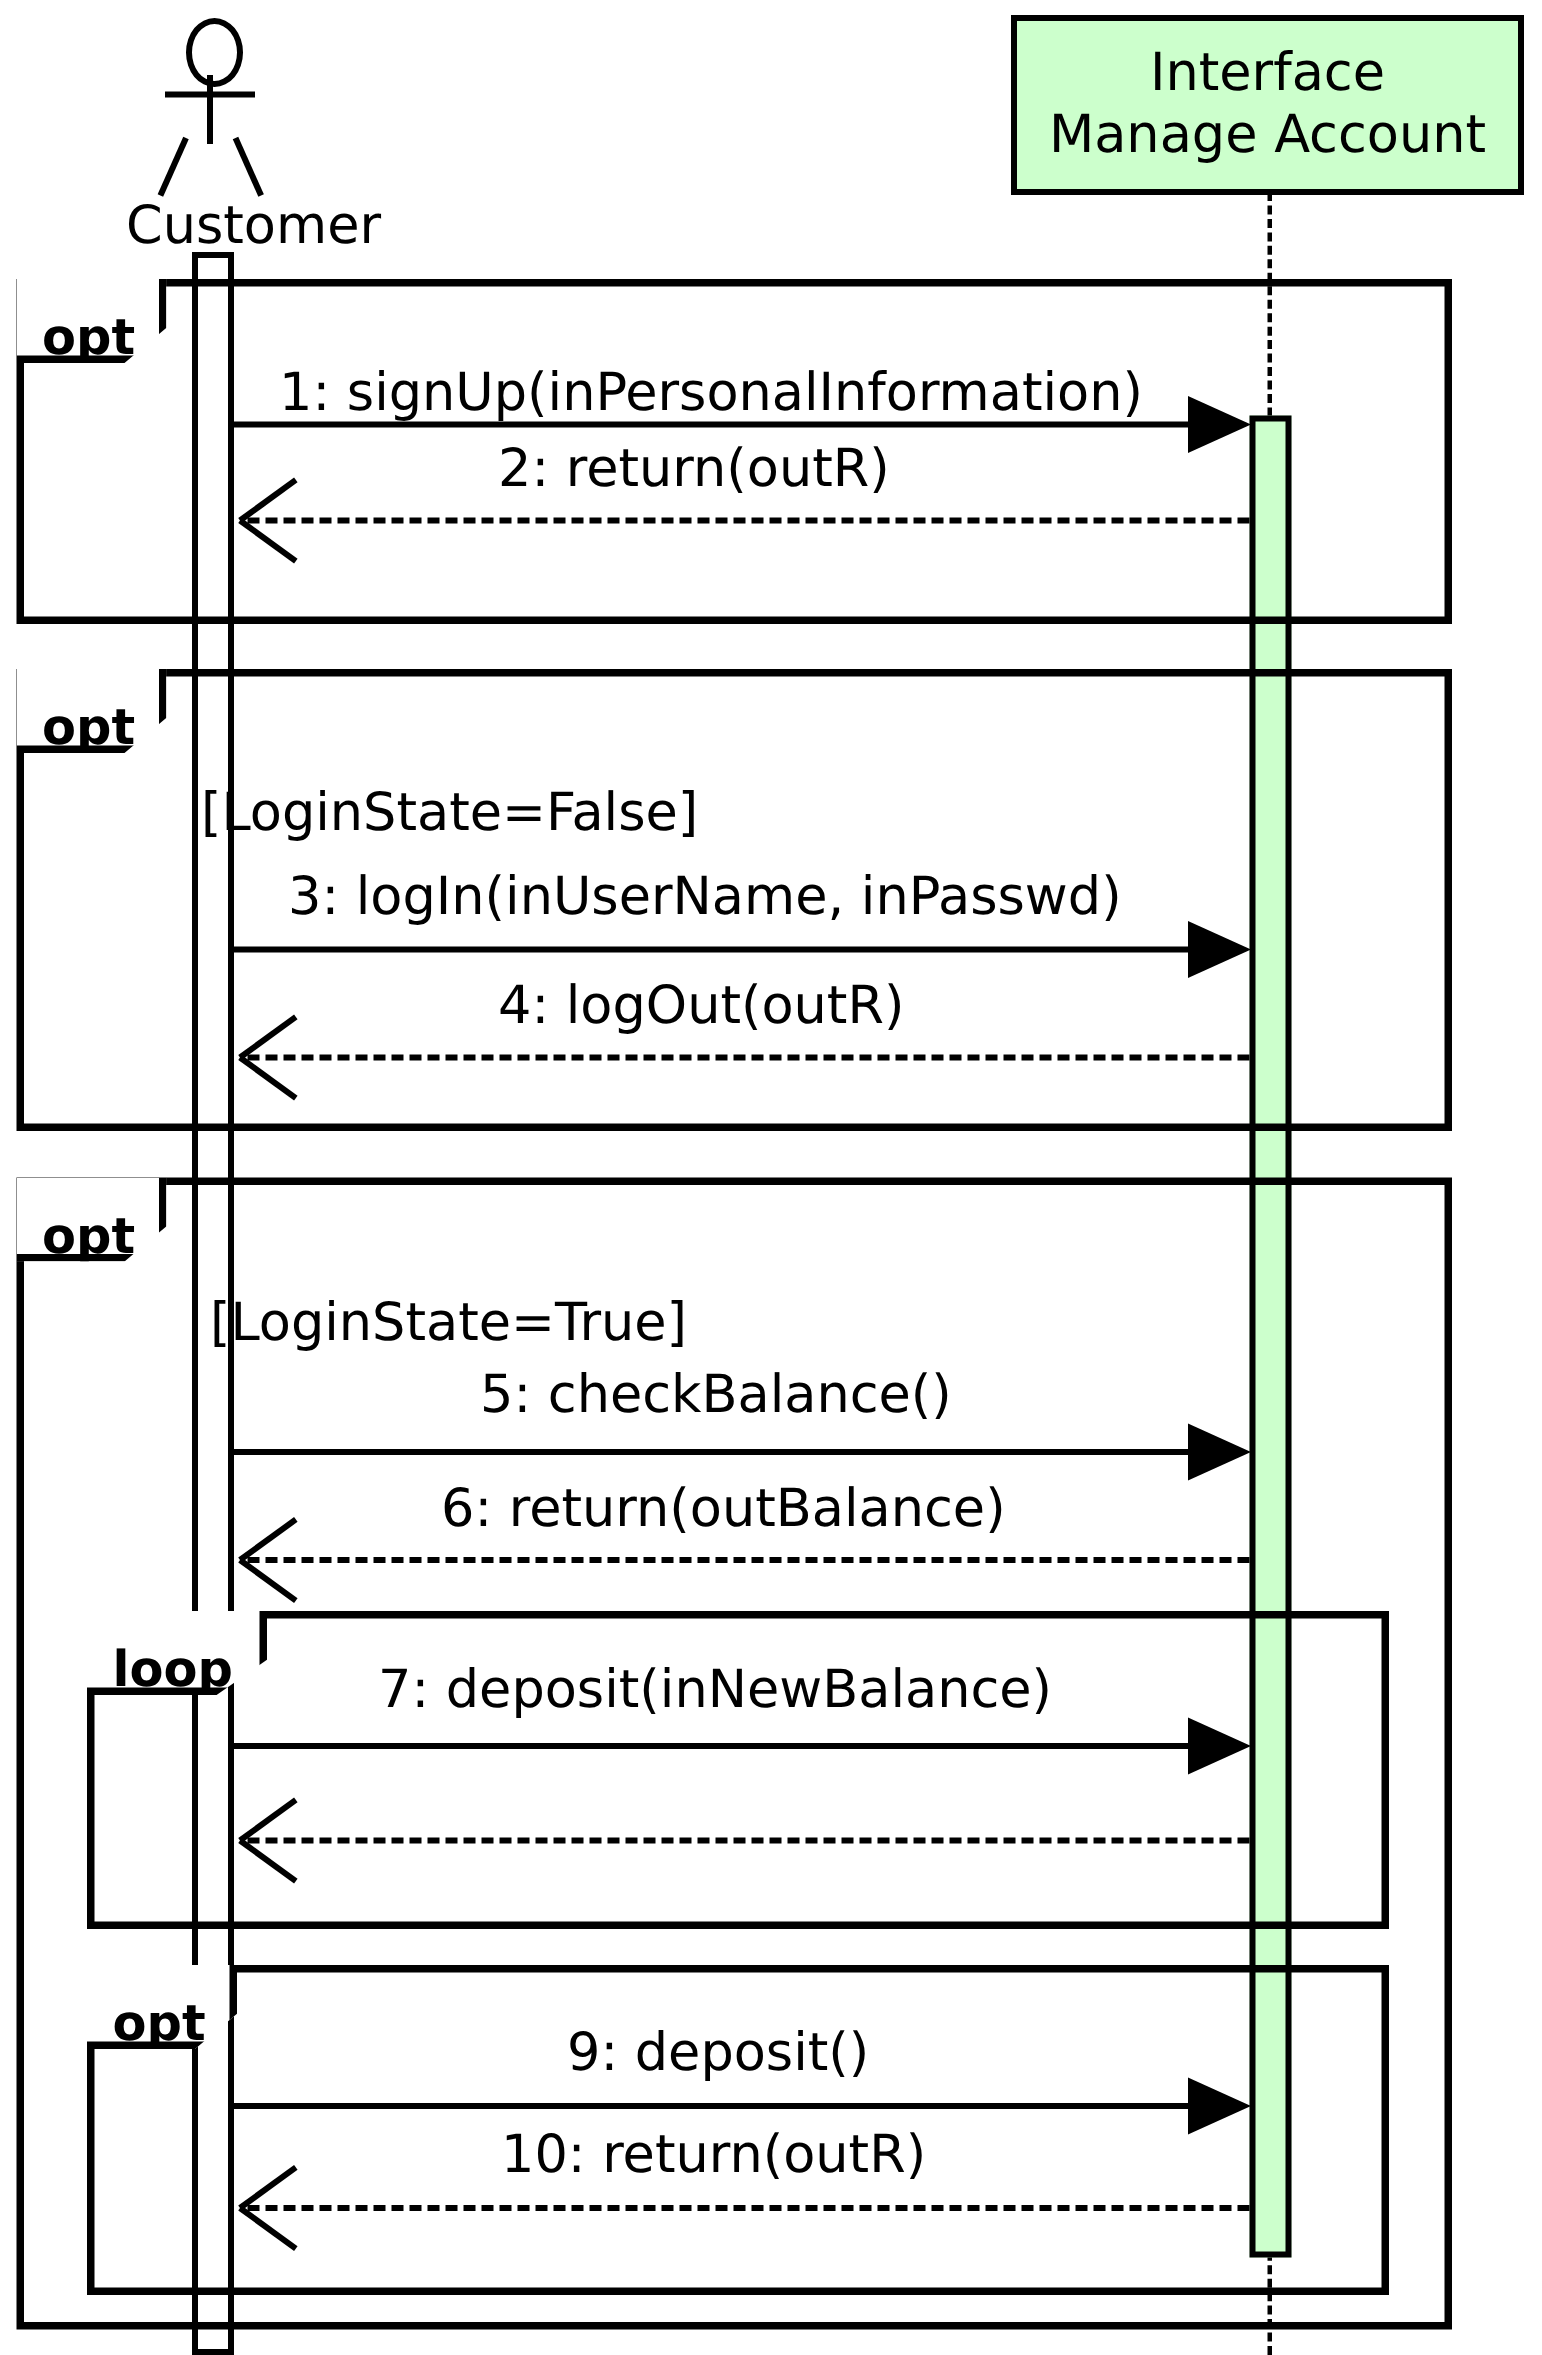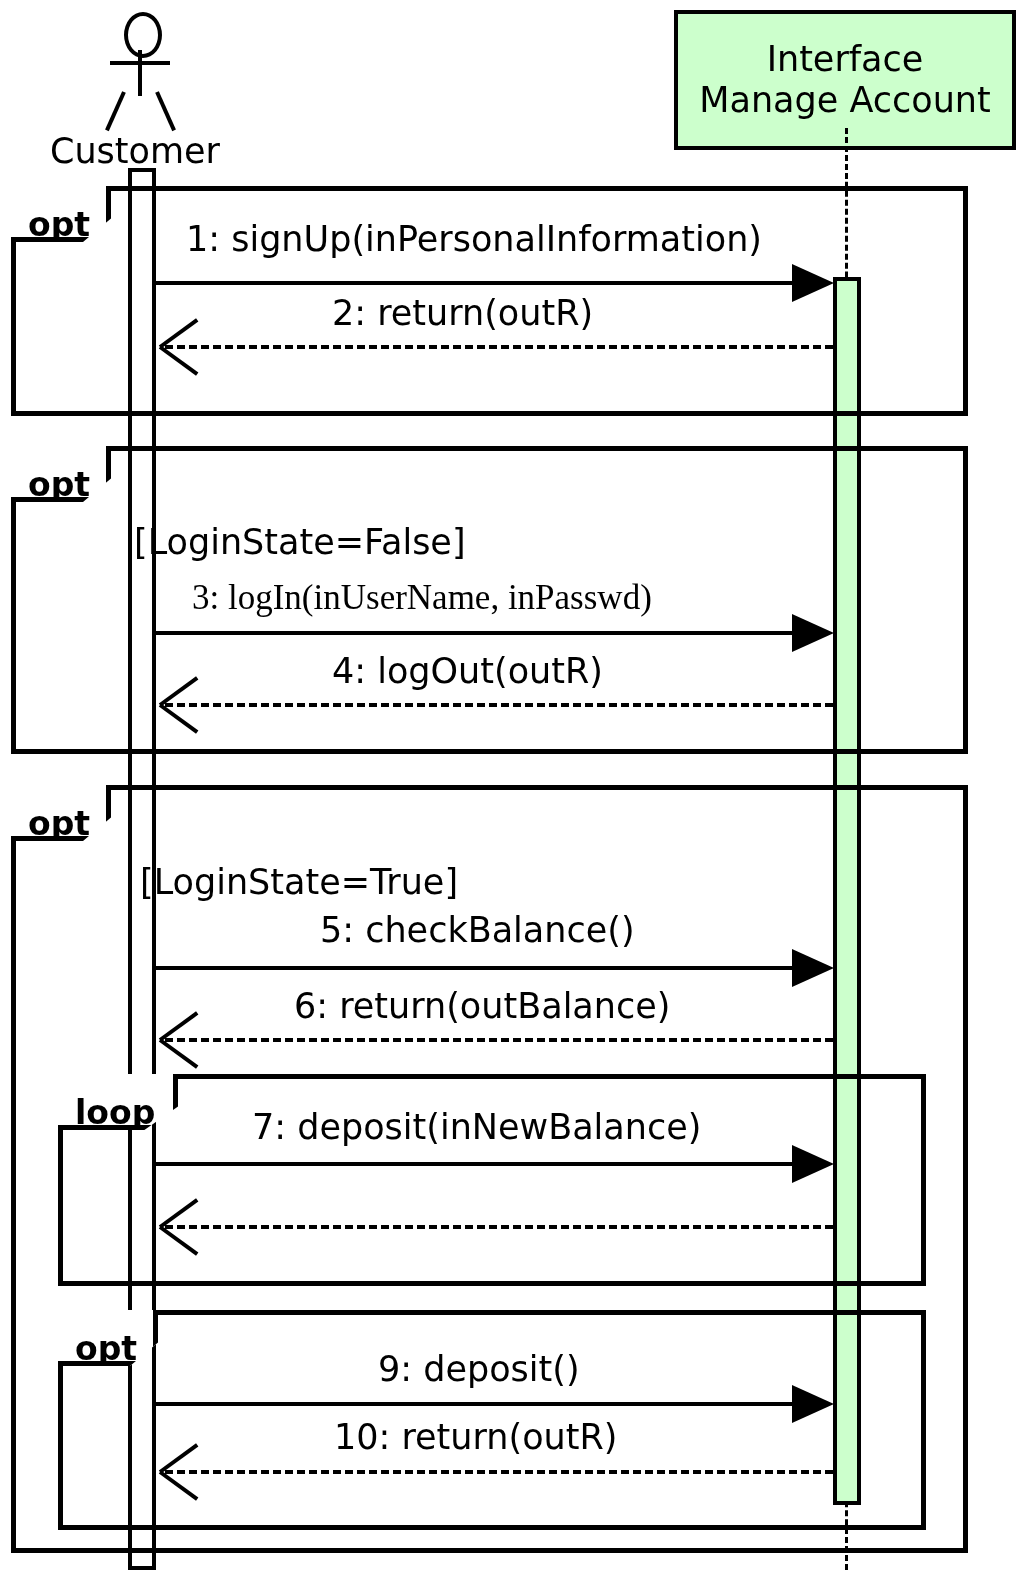--- a/index.html
+++ b/index.html
@@ -52,20 +52,21 @@
     display: block;
     font-size: 35px;
     color: #000000;
     white-space: nowrap;
   }
   .actor-label {
     position: absolute;
     font-size: 35px;
     color: #000000;
     white-space: nowrap;
+    margin-left: 34px;
   }
   
   .fragment {
     position: absolute;
     border: 5px solid #000000;
     box-sizing: border-box;
     background: transparent;
   }
   .frag-tab {
     position: absolute;
@@ -146,51 +147,51 @@
   <div class="stick" style="left:138px; top:50px; width:4px; height:46px;"></div>
   <div class="stick" style="left:110px; top:61px; width:60px; height:4px;"></div>
   <div class="stick" style="left:122px; top:92px; width:4px; height:42px; transform:rotate(24deg); transform-origin:top center;"></div>
   <div class="stick" style="left:155px; top:92px; width:4px; height:42px; transform:rotate(-24deg); transform-origin:top center;"></div>
   <div class="actor-label" style="left:50px; top:131px;">Customer</div>
 
   <div class="lifeline-solid" style="left:139px; top:170px; height:1400px;"></div>
 
   <div class="activation" style="left:128px; top:168px; width:28px; height:1402px;"></div>
 
-  <div class="participant-box" style="left:674px; top:10px; width:342px; height:140px;">
+  <div class="participant-box" style="left:674px; top:10px; width:342px; height:120px;">
     <span>Interface</span>
     <span>Manage Account</span>
   </div>
   <div class="lifeline-dash" style="left:845px; top:128px; height:1442px;"></div>
 
   <div class="activation green" style="left:833px; top:277px; width:28px; height:1228px;"></div>
 
   <div class="fragment" style="left:11px; top:186px; width:957px; height:230px;"></div>
   <div class="frag-tab" style="left:11px; top:186px; width:100px; height:56px;">
     <span>opt</span>
   </div>
 
-  <div class="msg-label" style="left:186px; top:219px;">1: signUp(inPersonalInformation)</div>
+  <div class="msg-label" style="left:186px; top:242px;">1: signUp(inPersonalInformation)</div>
   <div class="msg-line-solid" style="left:156px; top:281px; width:642px;"></div>
   <div class="arrow-filled" style="left:792px; top:264px;"></div>
 
   <div class="msg-label" style="left:332px; top:293px;">2: return(outR)</div>
   <div class="msg-line-dashed" style="left:165px; top:345px; width:668px;"></div>
   <div class="arrow-open" style="left:160px; top:328px;">
       <i class="a1"></i>
       <i class="a2"></i>
     </div>
 
   <div class="fragment" style="left:11px; top:446px; width:957px; height:308px;"></div>
   <div class="frag-tab" style="left:11px; top:446px; width:100px; height:56px;">
     <span>opt</span>
   </div>
   <div class="guard" style="left:134px; top:522px;">[LoginState=False]</div>
 
-  <div class="msg-label" style="left:192px; top:578px;font-family:Liberation Serif, serif;">3: logIn(inUserName, inPasswd)</div>
+  <div class="msg-label" style="left:192px; top:578px;">3: logIn(inUserName, inPasswd)</div>
   <div class="msg-line-solid" style="left:156px; top:631px; width:642px;"></div>
   <div class="arrow-filled" style="left:792px; top:614px;"></div>
 
   <div class="msg-label" style="left:332px; top:651px;">4: logOut(outR)</div>
   <div class="msg-line-dashed" style="left:165px; top:703px; width:668px;"></div>
   <div class="arrow-open" style="left:160px; top:686px;">
       <i class="a1"></i>
       <i class="a2"></i>
     </div>
 

